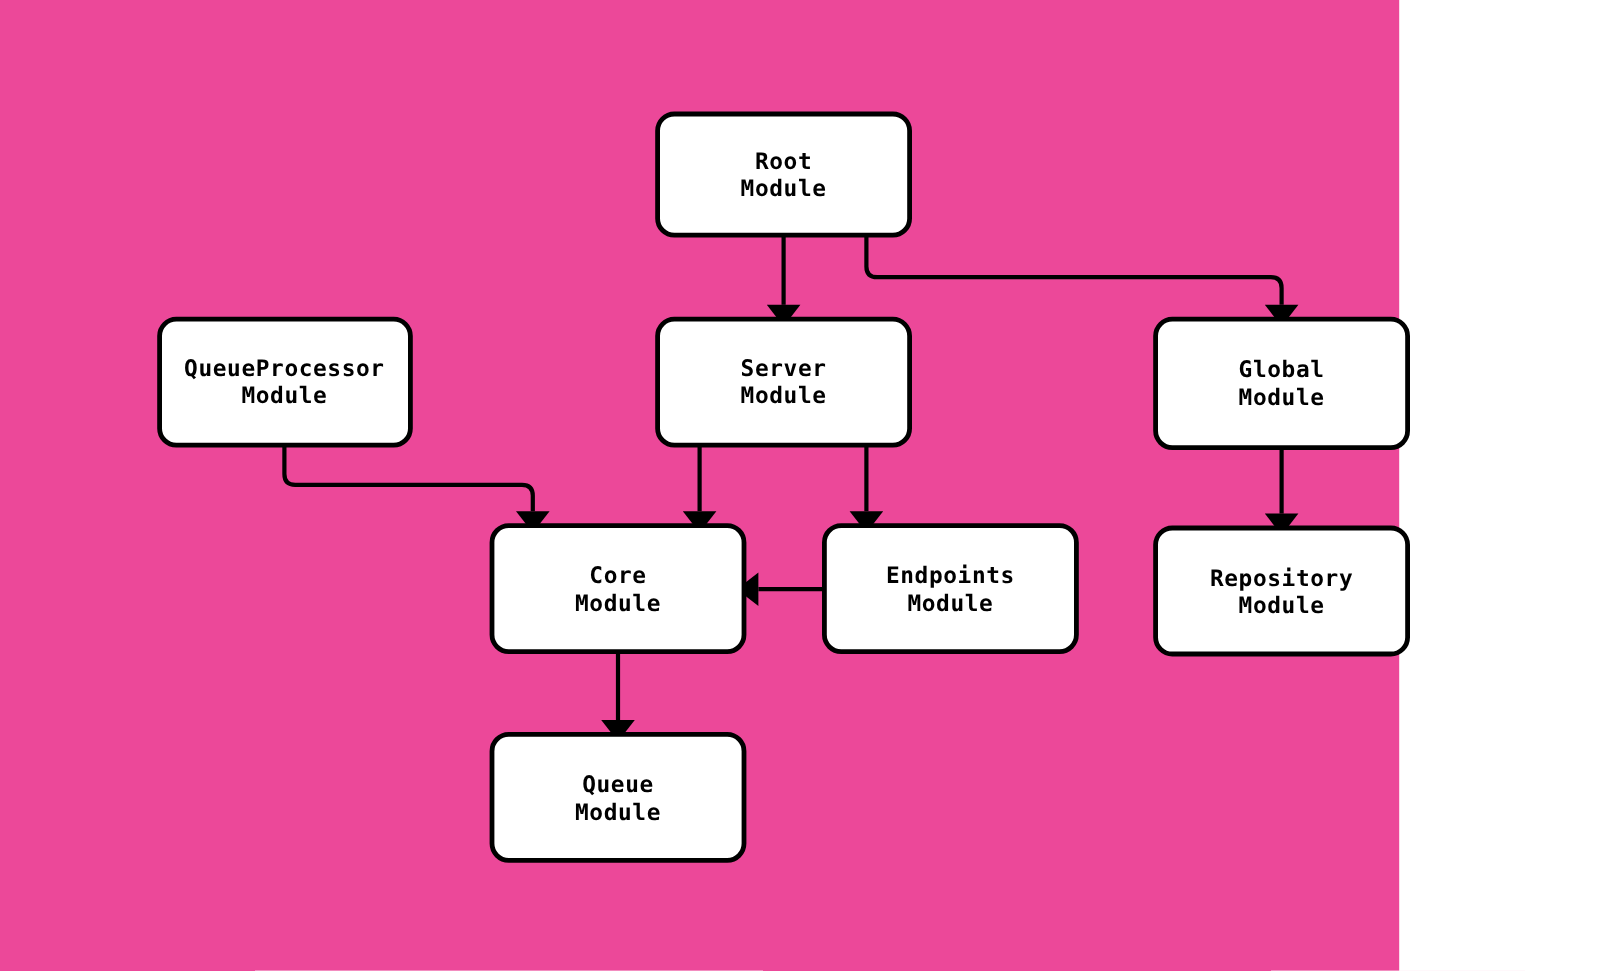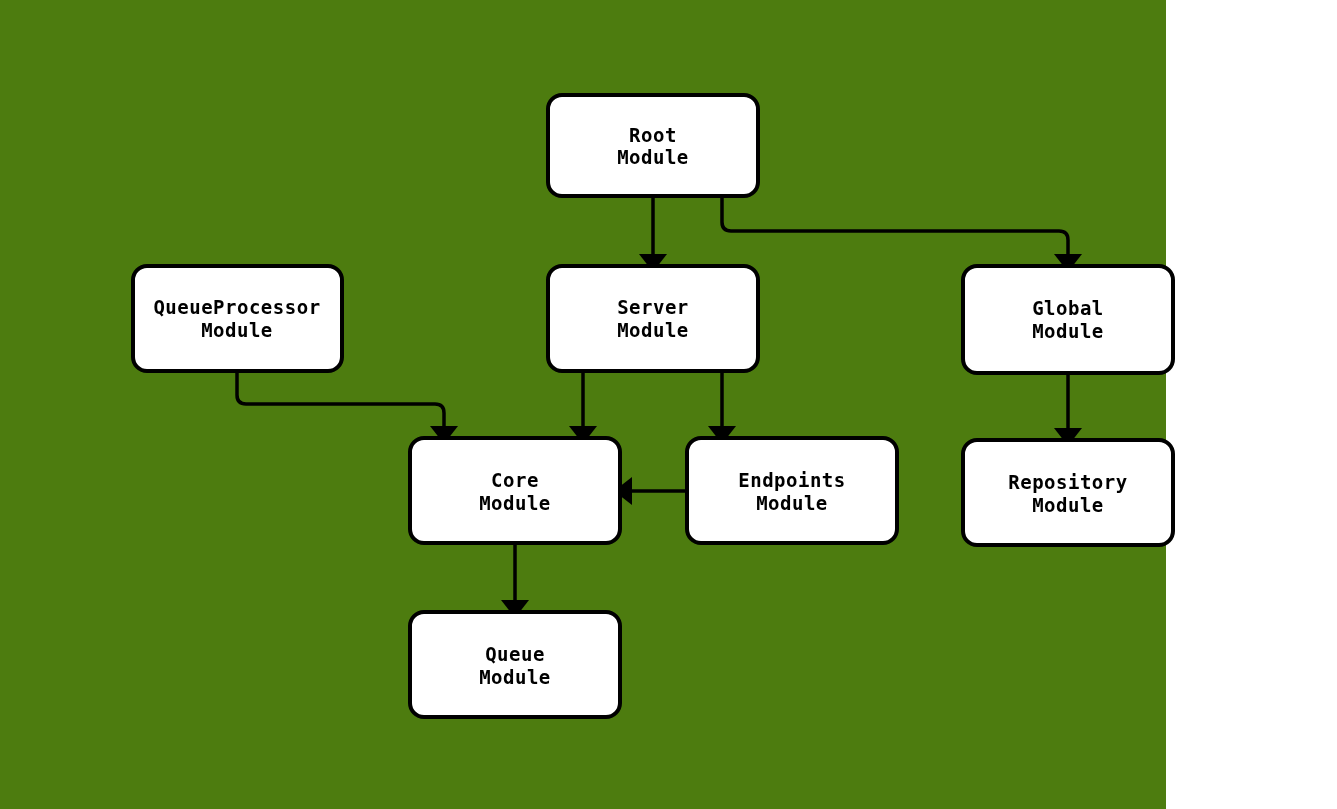--- a/index.html
+++ b/index.html
@@ -11,21 +11,21 @@
   body {
     width: 1337px;
     height: 809px;
     overflow: hidden;
     font-family: "DejaVu Sans Mono", "Liberation Mono", monospace;
   }
   #diagram-root {
     position: relative;
     width: 1166px;
     height: 809px;
-    background: #4d7c0f;
+    background: #ec4899;
   }
   svg#diagram-svg {
     display: block;
     width: 1337px;
     height: 809px;
   }
   .node-box {
     fill: #ffffff;
     stroke: #000000;
     stroke-width: 4;

